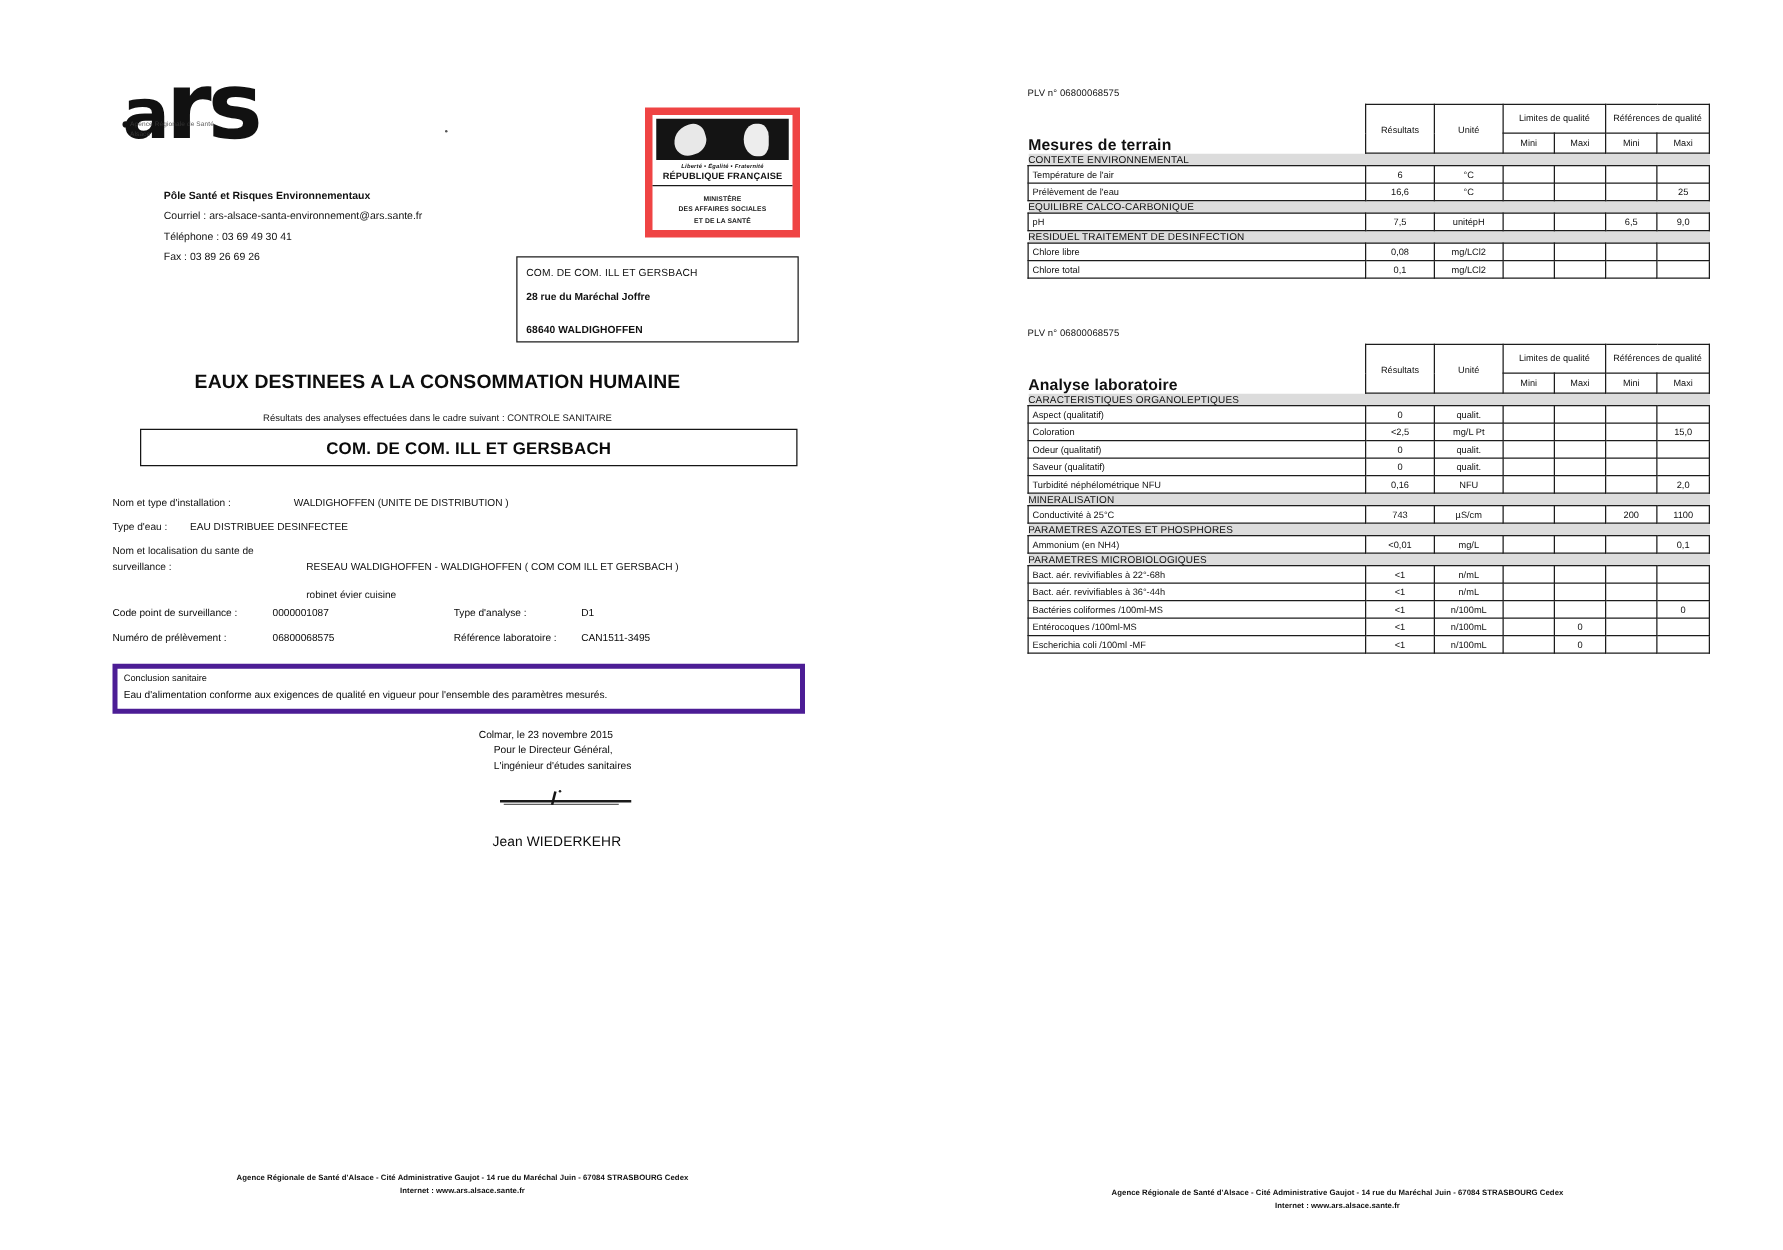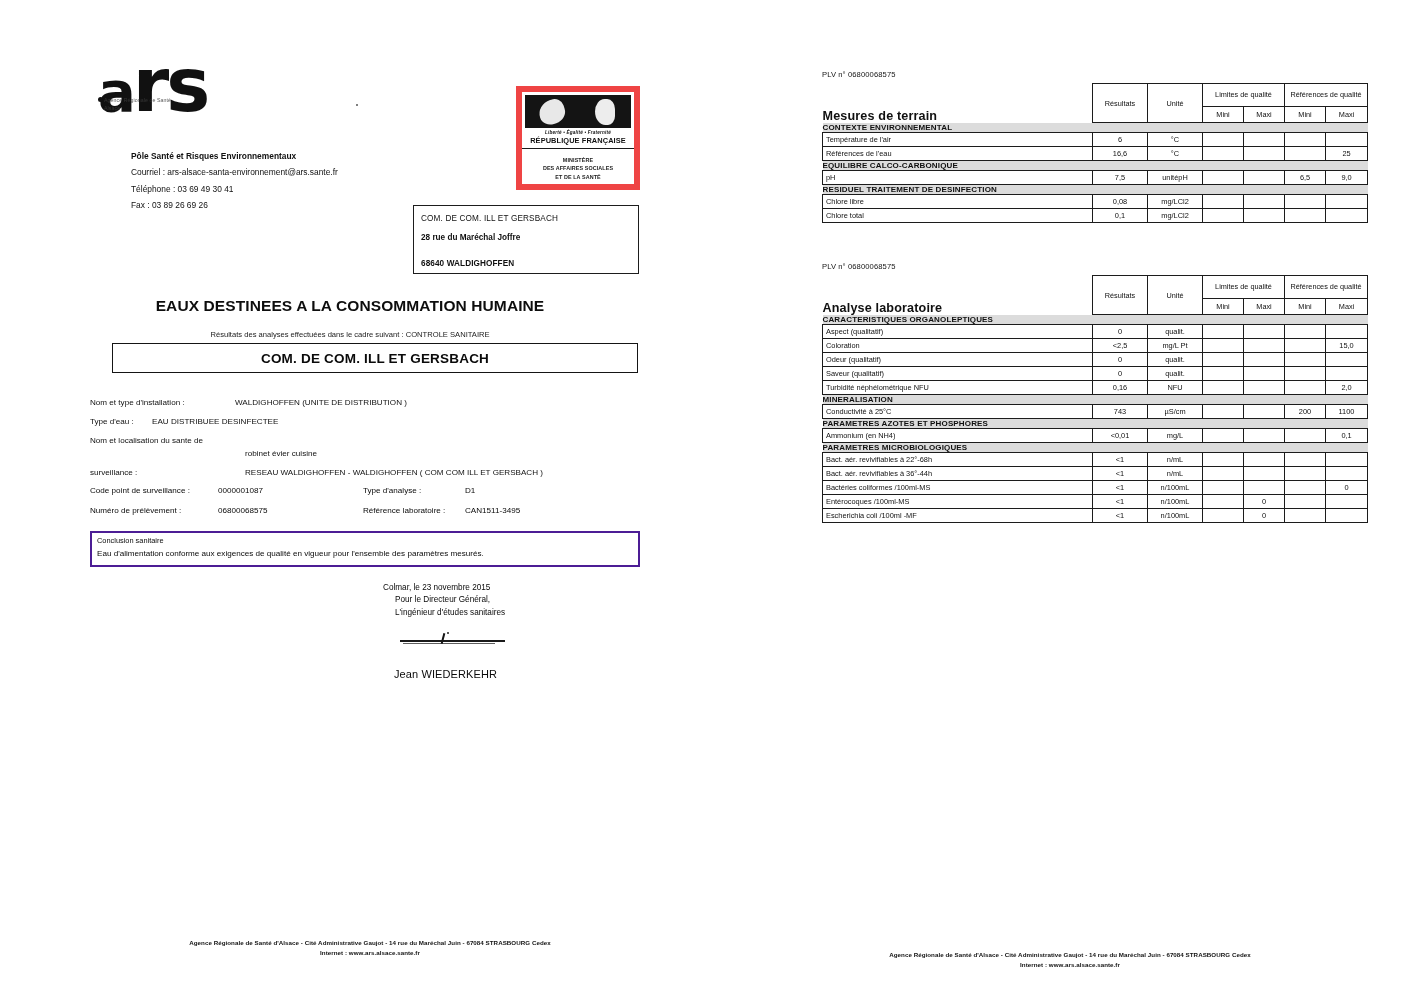--- a/index.html
+++ b/index.html
@@ -98,21 +98,21 @@
 
   .codes { position:absolute; left:90px; top:486px; width:580px; font-size:8.1px;text-align:right; }
   .codes .r { position:relative; height:20px; }
   .codes .k1{ position:absolute; left:0; }
   .codes .v1{ position:absolute; left:128px; }
   .codes .k2{ position:absolute; left:273px; }
   .codes .v2{ position:absolute; left:375px; }
 
   .concl-box {
     position:absolute; left:90px; top:531px; width:546px; height:32px;
-    border:2px solid #4c1d95; background:#fff;
+    border:4px solid #4c1d95; background:#fff;
   }
   .concl-box .t { position:absolute; left:5px; top:3px; font-size:7.4px; }
   .concl-box .b { position:absolute; left:5px; top:16px; font-size:8.1px; }
 
   .sign { position:absolute; left:383px; top:582px; font-size:8.2px; line-height:1.5; }
   .sign .l2 { margin-left:12px; }
   .sig-mark { position:absolute; left:400px; top:636px; width:105px; height:8px; }
   .sig-mark .ln{
     position:absolute; left:0; top:4px; width:105px; height:1.6px;
     background:#1a1a1a;
@@ -157,21 +157,21 @@
     border:1px solid #1c1c1c; vertical-align:middle; line-height:1.2;
   }
   .hd-cell {
     height:15px; text-align:center; font-size:7.3px;
     border:1px solid #1c1c1c; vertical-align:middle;
   }
   .ttl-cell { vertical-align:bottom; padding-bottom:1px; }
   .ttl-main { font-size:12.6px; font-weight:700; letter-spacing:.15px; }
 
   .sec-row td {
-    background:#dcdcdc; font-size:8px; font-weight:700;
+    background:#dcdcdc; font-size:8px; font-weight:400;
     padding:1.5px 0 1.5px 3px; letter-spacing:.15px; color:#101010;
     border:none;
   }
 
   .d-row td { height:13px; border:1px solid #1c1c1c; vertical-align:middle; }
   .d-row td.name { text-align:left; padding-left:3px; font-size:7.4px; border-left:1px solid #1c1c1c;}
   .d-row td.c { text-align:center; font-size:7.4px; }
 </style>
 </head>
 <body>
@@ -222,26 +222,26 @@
         <span class="lab">Nom et type d'installation :</span>
         <span class="val" style="left:145px">WALDIGHOFFEN (UNITE DE DISTRIBUTION )</span>
       </div>
       <div class="row">
         <span class="lab">Type d'eau :</span>
         <span class="val" style="left:62px">EAU DISTRIBUEE DESINFECTEE</span>
       </div>
       <div class="row" style="height:13px">
         <span class="lab">Nom et localisation du sante de</span>
       </div>
-      <div class="row">
-        <span class="val" style="left:155px">robinet évier cuisine</span>
-      </div>
       <div class="row" style="height:22px">
         <span class="lab">surveillance :</span>
         <span class="val" style="left:155px">RESEAU WALDIGHOFFEN - WALDIGHOFFEN ( COM COM ILL ET GERSBACH )</span>
+      </div>
+      <div class="row">
+        <span class="val" style="left:155px">robinet évier cuisine</span>
       </div>
     </div>
 
     <div class="codes">
       <div class="r">
         <span class="k1">Code point de surveillance :</span>
         <span class="v1">0000001087</span>
         <span class="k2">Type d'analyse :</span>
         <span class="v2">D1</span>
       </div>
@@ -317,21 +317,21 @@
             <tr class="d-row">
               <td class="name">Température de l'air</td>
               <td class="c">6</td>
               <td class="c">°C</td>
               <td class="c"></td>
               <td class="c"></td>
               <td class="c"></td>
               <td class="c"></td>
             </tr>
             <tr class="d-row">
-              <td class="name">Références de l'eau</td>
+              <td class="name">Prélèvement de l'eau</td>
               <td class="c">16,6</td>
               <td class="c">°C</td>
               <td class="c"></td>
               <td class="c"></td>
               <td class="c"></td>
               <td class="c">25</td>
             </tr>
             <tr class="sec-row">
               <td colspan="7">EQUILIBRE CALCO-CARBONIQUE</td>
             </tr>

